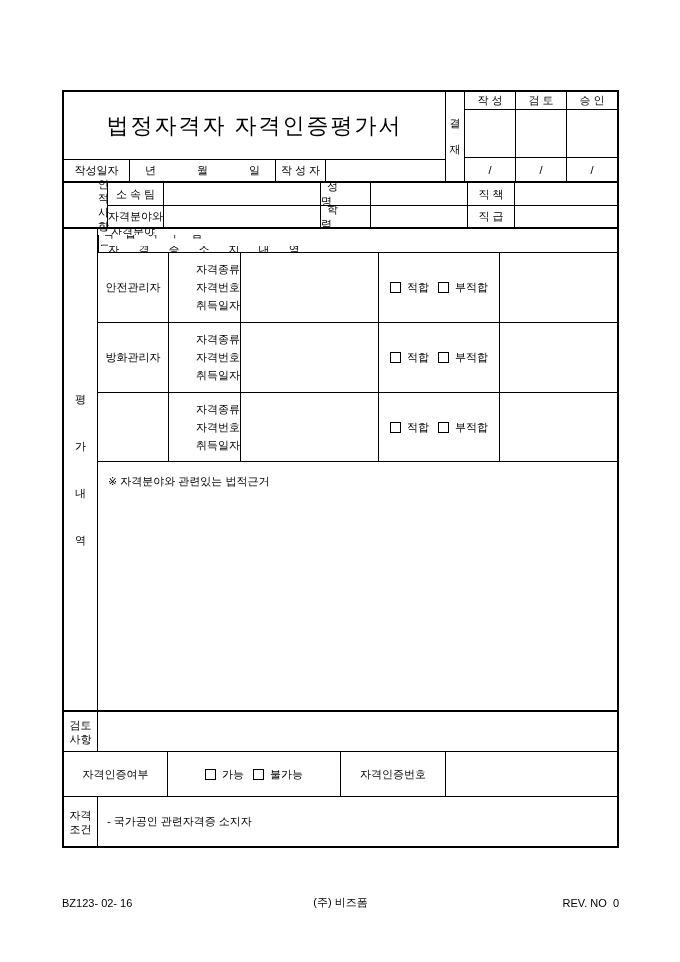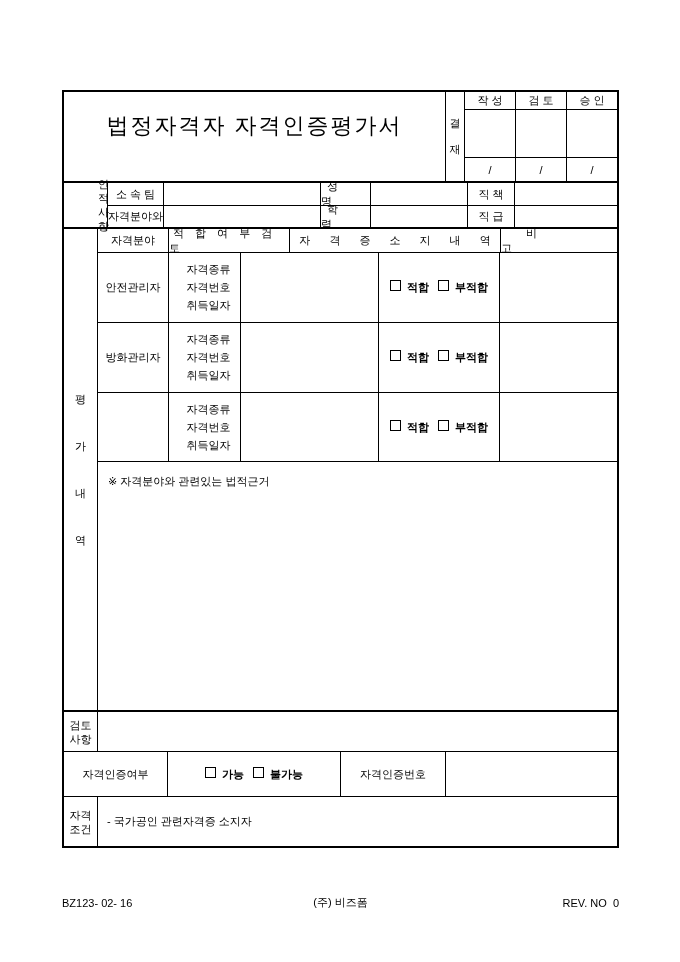--- a/index.html
+++ b/index.html
@@ -51,38 +51,38 @@
   }
   .w43 { width: 43px; padding-left: 36px; } .w33 { width: 33px; }
   .spread { gap: 33px; }
 
   .p-row { height: 22px; }
   .p-l1 { width: 55px; } .p-v1 { width: 113px; }
   .p-l2 { width: 50px; letter-spacing: 6px; text-indent: 6px; margin-left: 44px; }
   .p-v2 { width: 97px; }
   .p-l3 { width: 47px; }
 
-  .e-hdr { height: 23px; }
+  .e-hdr { height: 23px; flex-direction: column; }
   .e-field { width: 70px; }
   .e-detail-hdr { width: 211px; letter-spacing: 8px; text-indent: 8px; }
   .e-review { width: 121px; }
   .e-review-hdr { letter-spacing: 4px; text-indent: 4px; }
   .e-note-hdr { letter-spacing: 25px; text-indent: 25px; }
   .e-block { height: 70px; }
   .e-block3 { height: 69px; }
   .e-sub {
     width: 72px; display: flex; flex-direction: column;
-    justify-content: space-around; align-items: center;
+    justify-content: space-around; align-items: flex-end;
     padding: 7px 0 7px 8px;
   }
   .e-detail { width: 138px; }
   .legal { flex: 1; justify-content: flex-start; align-items: flex-start; padding: 12px 0 0 10px; }
 
   .checks { display: flex; align-items: center; justify-content: center; gap: 9px; }
-  .cb-pair { display: flex; align-items: flex-start; gap: 6px; font-weight: bold; }
+  .cb-pair { display: flex; align-items: center; gap: 6px; }
   .cb {
     width: 11px; height: 11px; border: 1px solid #000;
     display: inline-block; background: #fff; flex: none;
   }
 
   .rv-row { height: 41px; }
   .cond-row { height: 50px; }
   .cond-val { justify-content: flex-start; padding-left: 9px; }
 
   .cert-row { flex: 1; }
@@ -101,20 +101,30 @@
 </style>
 </head>
 <body>
 
 <div class="page">
   <div class="form">
 
     <div class="row" style="height:89px">
       <div class="col" style="width:381px">
         <div class="title-cell">법정자격자 자격인증평가서</div>
+        <div class="row bt date-row">
+          <div class="cell w65">작성일자</div>
+          <div class="bl w146 datefields">
+            <span>년</span>
+            <span>월</span>
+            <span>일</span>
+          </div>
+          <div class="cell bl w50">작 성 자</div>
+          <div class="cell bl flex1"></div>
+        </div>
       </div>
       <div class="row bl flex1">
         <div class="appr-label">
           <span>결</span>
           <span>재</span>
         </div>
         <div class="col bl flex1">
           <div class="row appr-hdr">
             <div class="cell flex1">작 성</div>
             <div class="cell bl flex1">검 토</div>

